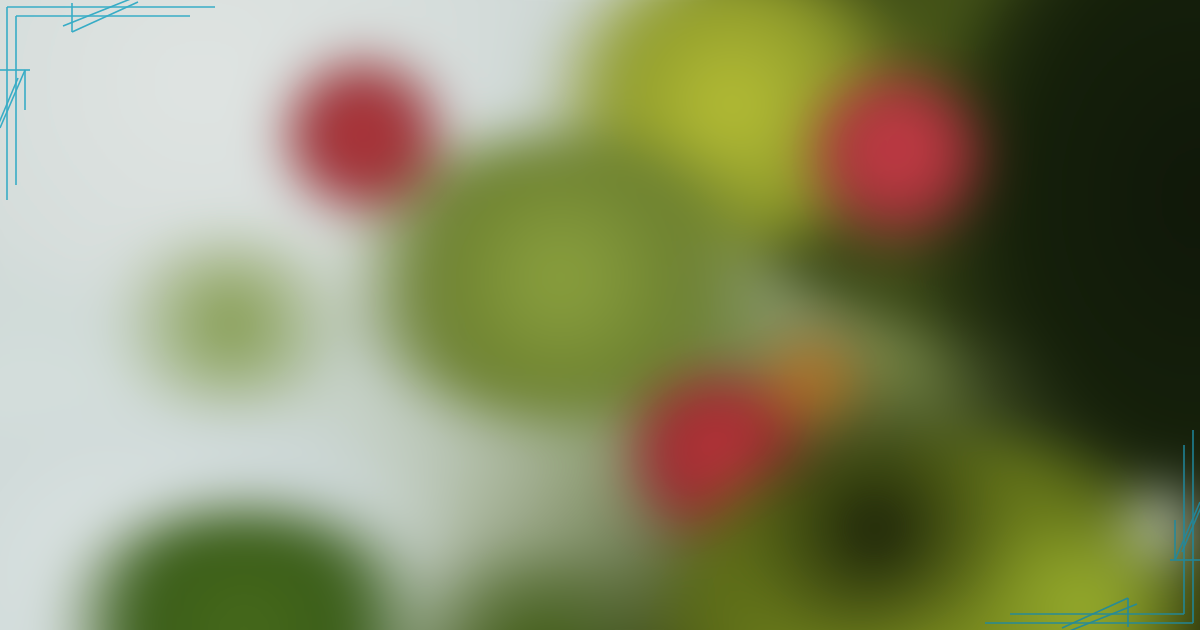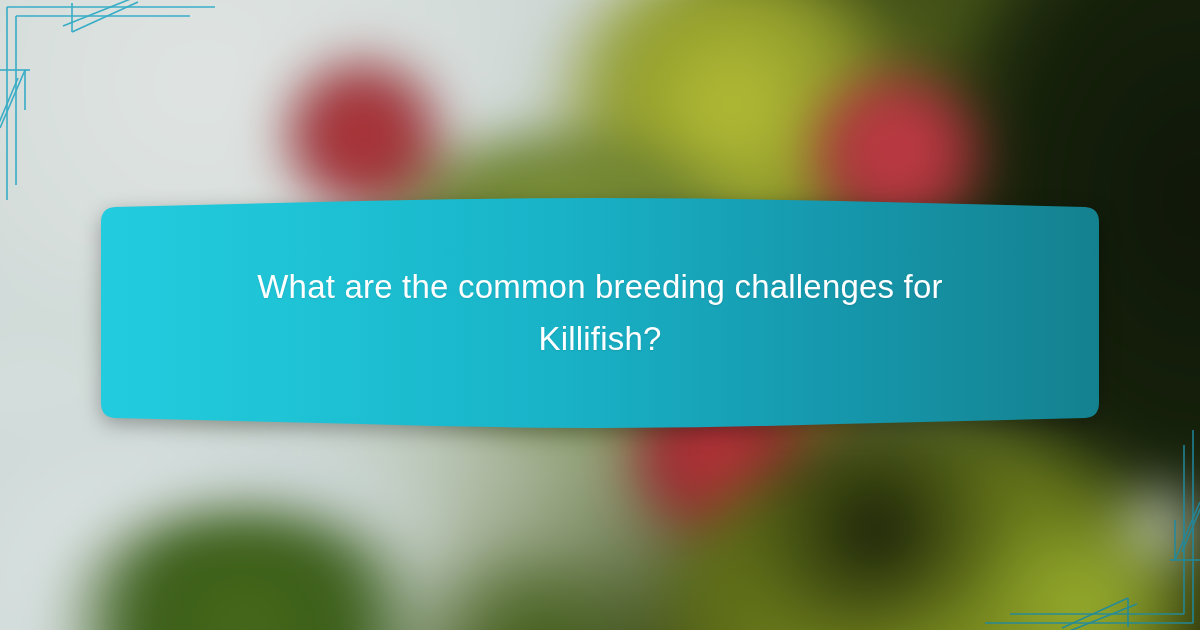--- a/index.html
+++ b/index.html
@@ -153,44 +153,14 @@
       <path d="M72 3 L72 32"></path>
       <path d="M0 70 L30 70"></path>
       <path d="M72 32 L138 2"></path>
       <path d="M63 26 L133 -2"></path>
       <path d="M25 70 L25 110"></path>
       <path d="M25 70 L0 128"></path>
       <path d="M18 78 L-4 130"></path>
     </g>
   </svg>
 
-  <div id="banner-wrap">
-    <svg id="banner-shape" viewBox="0 0 998 245" preserveAspectRatio="none">
-      <defs>
-        <linearGradient id="bannerGrad" x1="0" y1="0" x2="1" y2="0">
-          <stop offset="0" stop-color="#22ccde"></stop>
-          <stop offset="0.18" stop-color="#1fc4d6"></stop>
-          <stop offset="0.45" stop-color="#19b3c8"></stop>
-          <stop offset="0.72" stop-color="#1699ae"></stop>
-          <stop offset="1" stop-color="#14818f"></stop>
-        </linearGradient>
-      </defs>
-      <path d="M0,32
-               Q0,18 14,17
-               L260,11
-               Q499,5 738,11
-               L984,17
-               Q998,18 998,32
-               L998,213
-               Q998,227 984,228
-               L738,234
-               Q499,242 260,234
-               L14,228
-               Q0,227 0,213
-               Z" fill="url(#bannerGrad)"></path>
-    </svg>
-
-    <div id="banner-text">
-      <div id="banner-title">What are the common breeding challenges for Killifish?</div>
-    </div>
-  </div>
 
 </div>
 
 </body></html>

